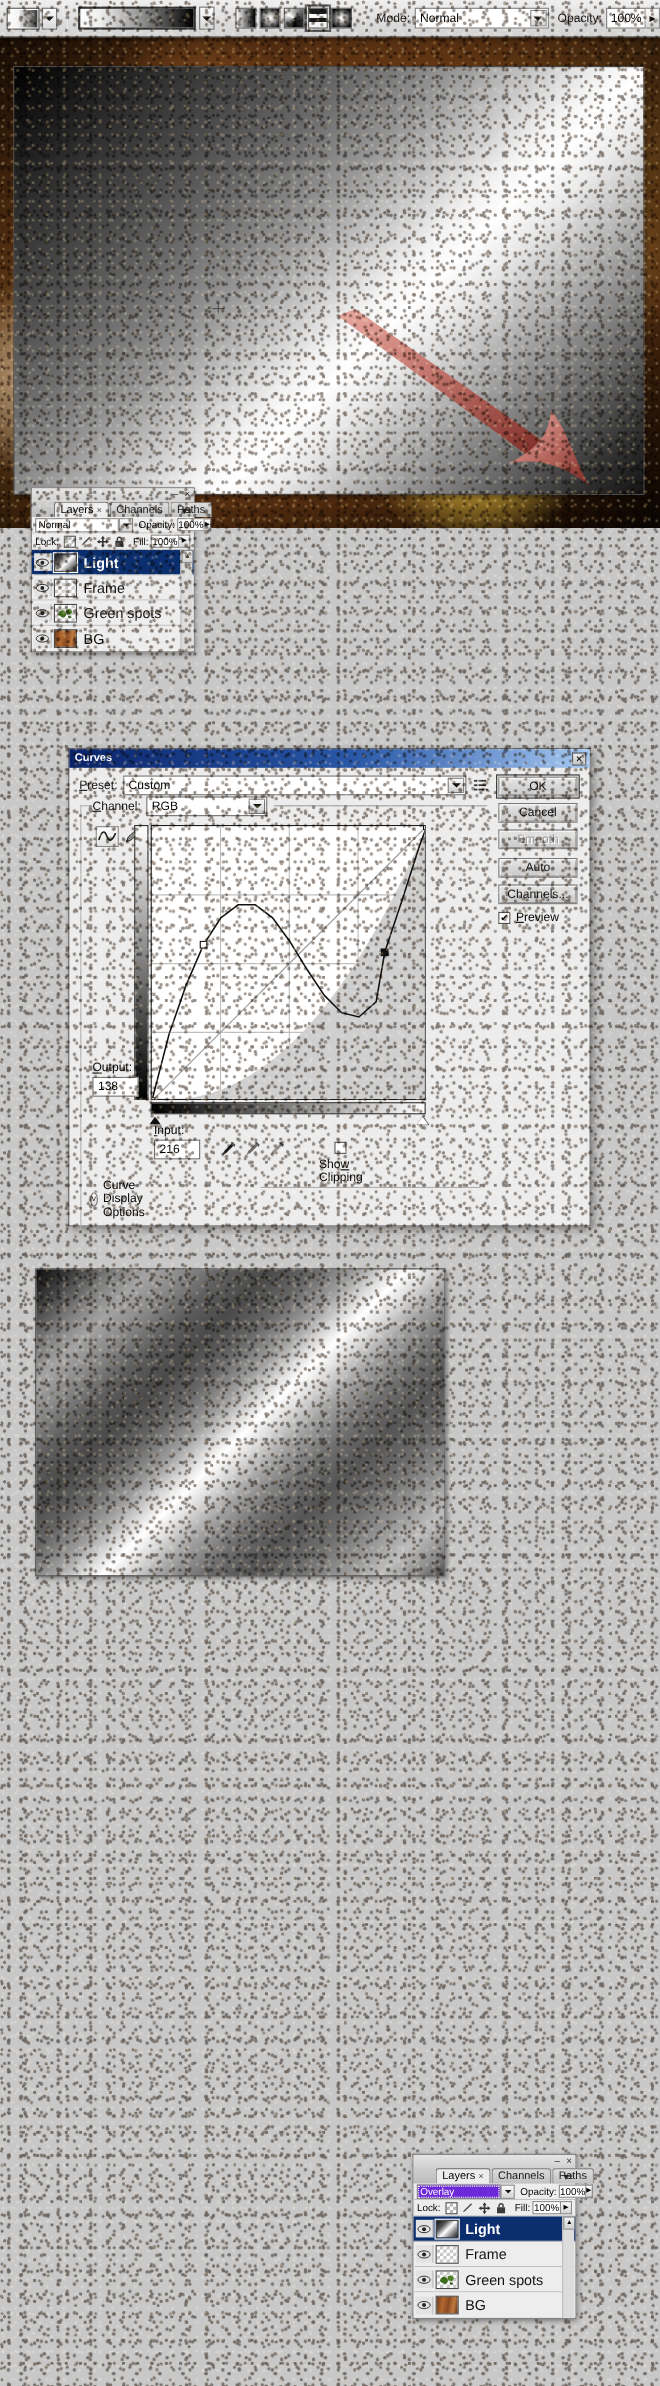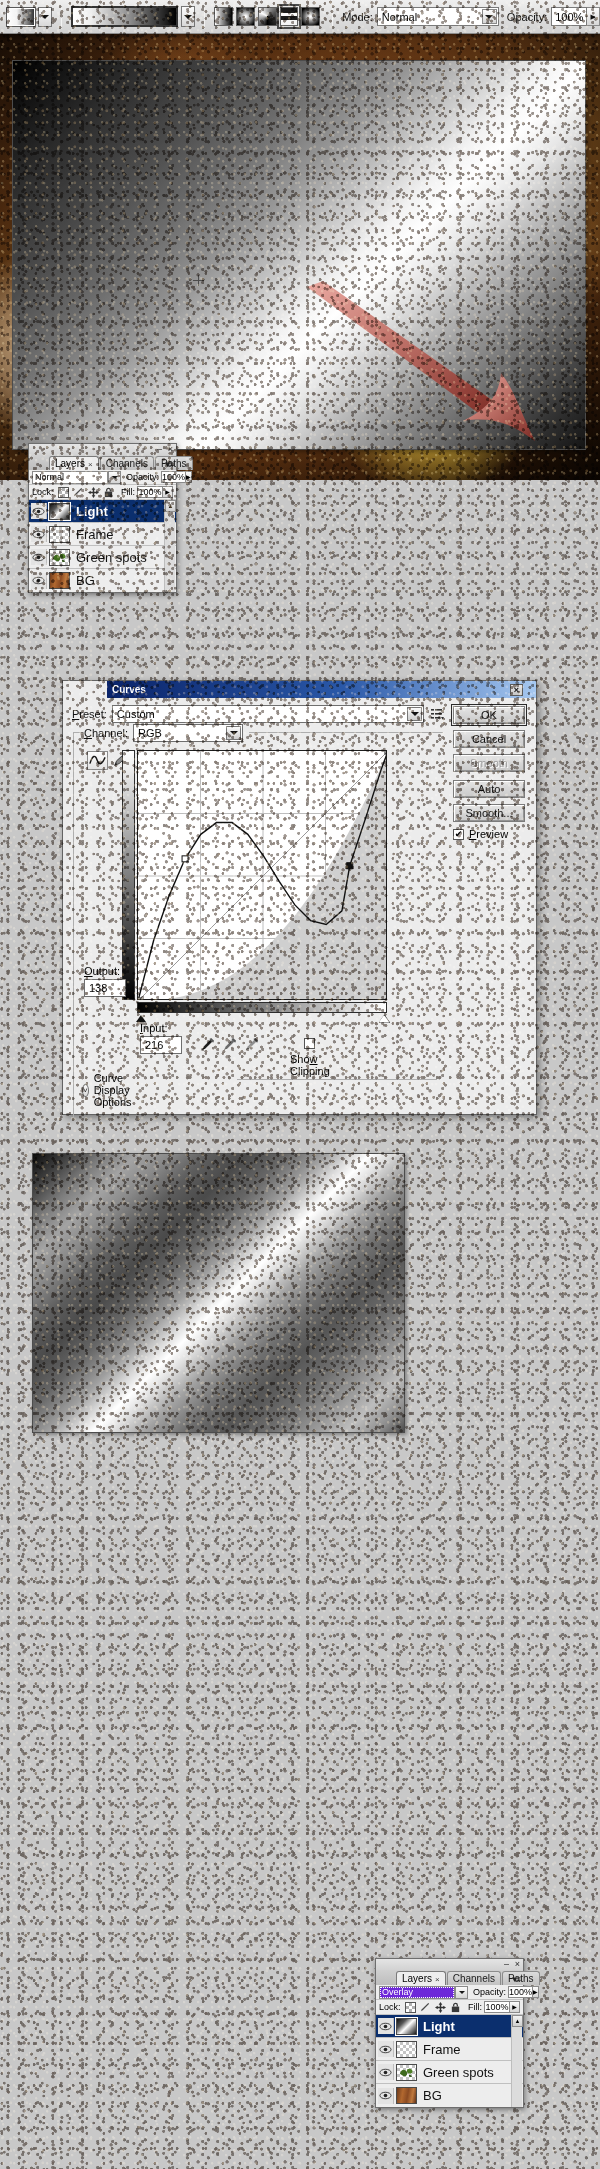--- a/index.html
+++ b/index.html
@@ -242,22 +242,21 @@
 
   
   #curves-dialog{
     position:absolute; left:62px; top:680px; width:475px; height:435px;
     background:#ececec; border:1px solid #636363;
     box-shadow: 3px 3px 7px rgba(0,0,0,.38);
   }
   .cv-title{
     height:17px; display:flex; align-items:center; justify-content:space-between;
     background:linear-gradient(90deg,#0a246a 0%,#2a58a8 55%,#a6c8f0 100%);
-    padding:0 13px 0 5px;
-    margin-left:44px;
+    padding:0 3px 0 5px;
   }
   .cv-title .t{ color:#fff; font-size:10px; font-weight:bold; }
   .cv-x{
     width:13px;height:12px;background:linear-gradient(#e8e8e8,#c6c6c6);
     border:1px solid #5b5b5b; color:#111; font-size:9px; line-height:10px;
     text-align:center; font-weight:bold;
   }
   .cv-body{ padding:7px 9px; position:relative; height:calc(100% - 17px); }
   .cv-row{ display:flex; align-items:center; }
   .cv-lbl{ font-size:11px; color:#111; }
@@ -584,21 +583,21 @@
             <path d="M11 10 l3 0 l-1.5 2.5 z" fill="#333"></path>
           </svg>
         </span>
       </div>
 
       <div class="cv-btns">
         <div class="cv-btn default">OK</div>
         <div class="cv-btn">Cancel</div>
         <div class="cv-btn disabled">Smooth</div>
         <div class="cv-btn" style="margin-top:8px">Auto</div>
-        <div class="cv-btn">Smooth...</div>
+        <div class="cv-btn">Channels...</div>
         <div class="prev-row">
           <span class="chk">✔</span>
           <span><span class="u">P</span>review</span>
         </div>
       </div>
 
       <div class="cv-group">
         <div class="cv-grouplinetop"></div>
         <div class="cv-chanrow">
           <span class="cv-lbl"><span class="u">C</span>hannel:</span>

